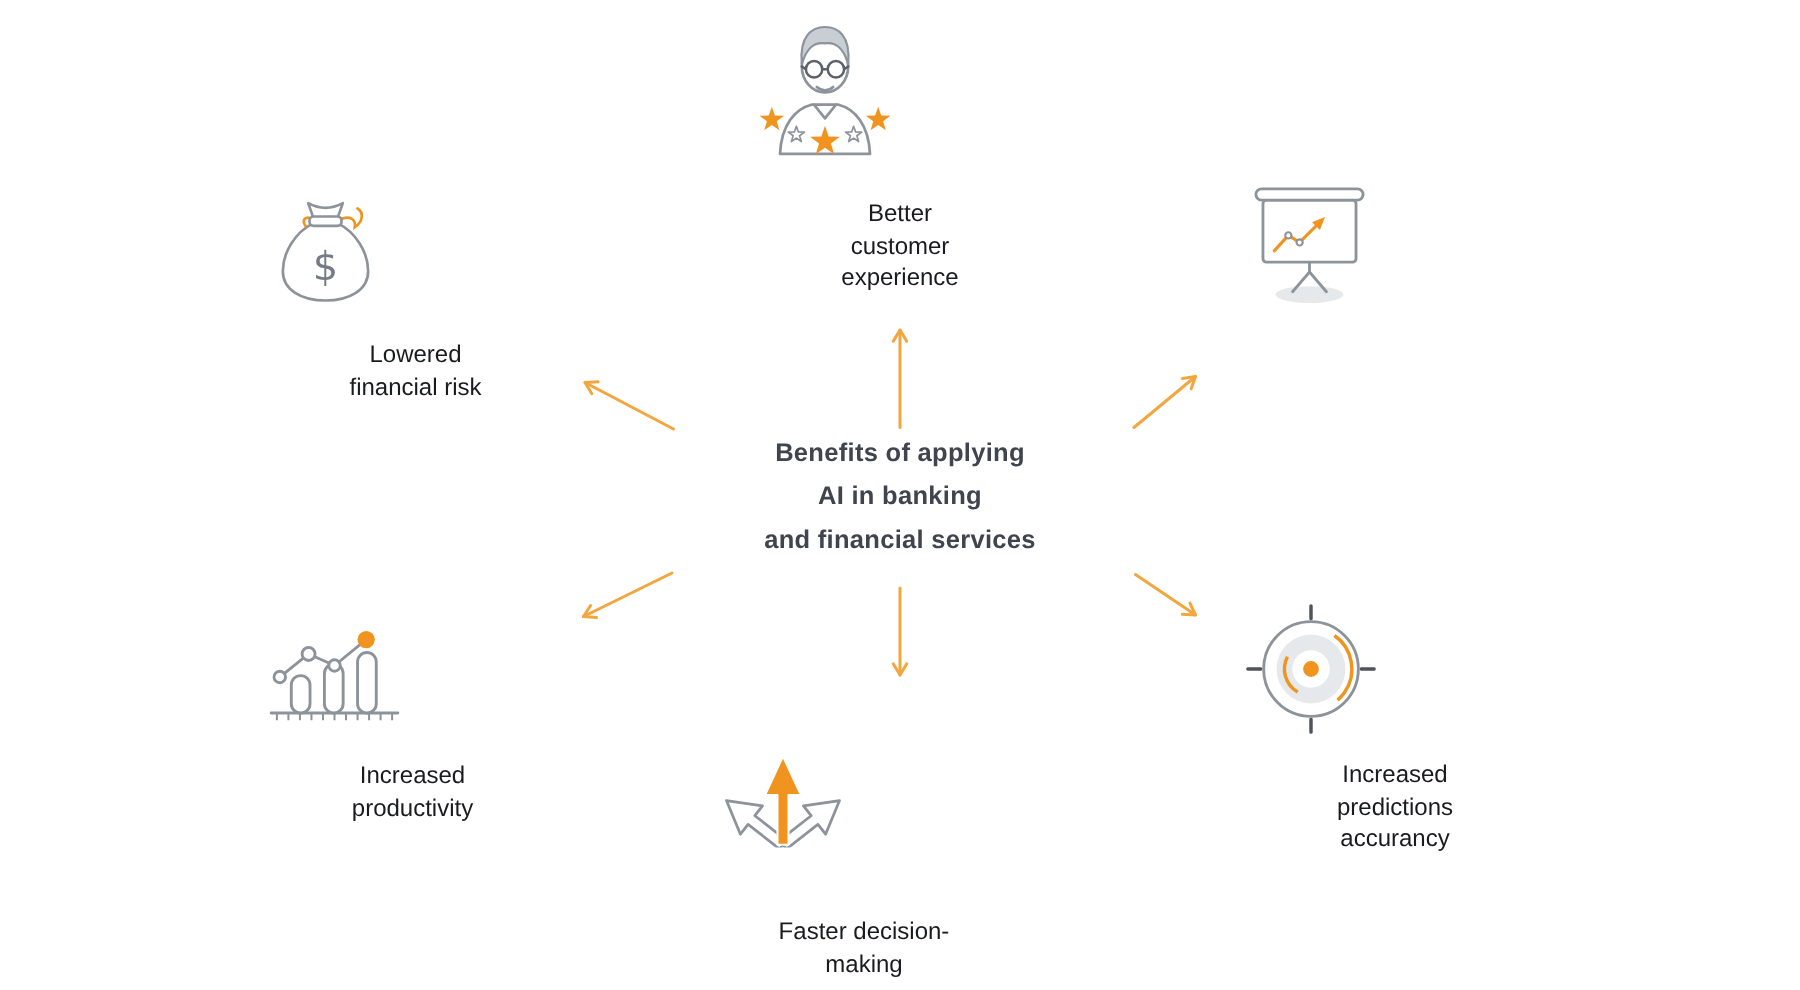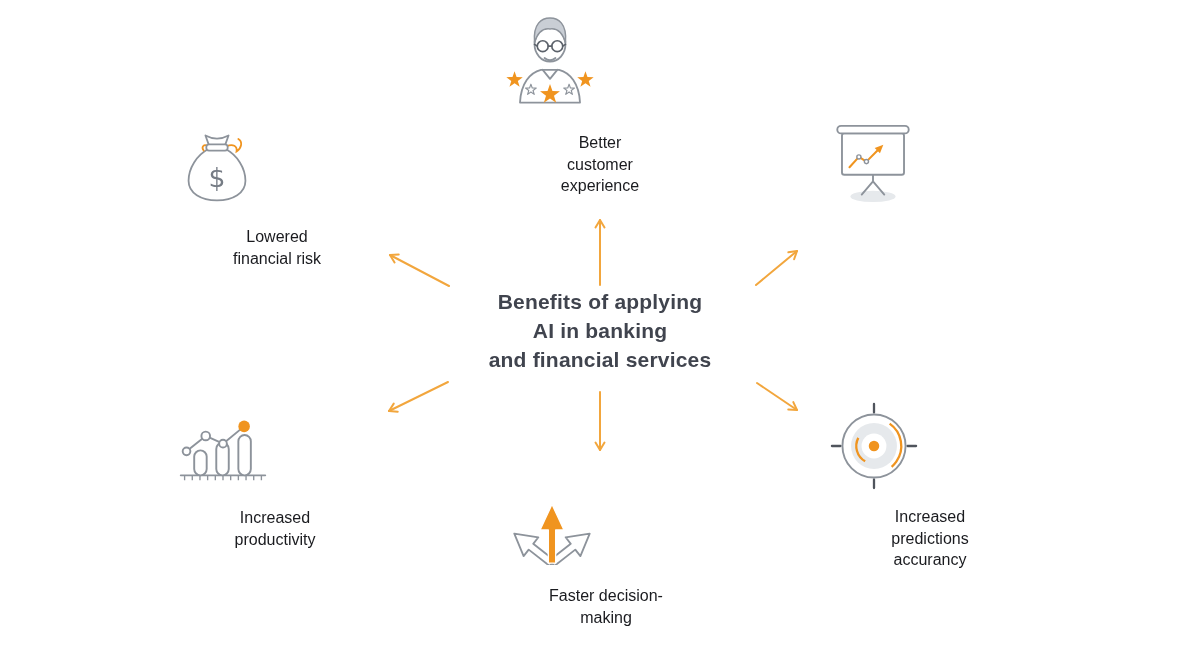--- a/index.html
+++ b/index.html
@@ -5,21 +5,21 @@
   * { margin:0; padding:0; box-sizing:border-box; }
   html,body { background:#fff; }
   body { font-family:"Liberation Sans", sans-serif; }
   .canvas { position:relative; width:1200px; height:660px; margin:0 auto; background:var(--background,#ffffff); overflow:hidden; }
 
   .arrows { position:absolute; left:0; top:0; width:1200px; height:660px; pointer-events:none; }
   .arrow-stroke { fill:none; stroke:var(--arrow,#f2a63d); stroke-width:2; stroke-linecap:round; stroke-linejoin:round; }
 
   .title {
     position:absolute; left:400px; top:287px; width:400px;
-    text-align:center; font-size:21px; font-weight:bold; line-height:29px;
+    text-align:center; font-size:17px; font-weight:bold; line-height:29px;
     color:var(--title-text,#40444e); white-space:pre-line; letter-spacing:.2px;
   }
 
   .benefit { position:absolute; width:200px; display:flex; flex-direction:column; }
   .benefit .label {
     margin-top:var(--gap,24px); text-align:center; font-size:16px; line-height:21.5px;
     color:var(--label-text,#1a1b1f); white-space:pre-line;
   }
 
   
@@ -132,21 +132,21 @@
       <polyline class="stroke-line" points="12,45 32,29 50,37 72,19"></polyline>
       <circle class="dot" cx="12" cy="45" r="4"></circle>
       <circle class="dot" cx="32" cy="29" r="4.5"></circle>
       <circle class="dot" cx="50" cy="37" r="4"></circle>
       <circle class="dot-accent" cx="72" cy="19" r="6"></circle>
     </svg>
     <div class="label">Increased
 productivity</div>
   </div>
 
-  <div class="benefit" style="left:506px; top:484px; --gap:20px;">
+  <div class="benefit" style="left:476px; top:484px;gap:26px; --gap:20px;">
     <svg width="92" height="81" viewBox="0 0 100 88" aria-hidden="true">
       <defs>
         <path id="side-arrow" d="M46,86 L46,57 L37,57 L50,34 L63,57 L54,57 L54,86 Z"></path>
       </defs>
       <use href="#side-arrow" class="block-white" transform="rotate(-52 50 86)"></use>
       <use href="#side-arrow" class="block-white" transform="rotate(52 50 86)"></use>
       <path class="block-accent" d="M46,86 L46,50 L37,50 L50,22 L63,50 L54,50 L54,86 Z"></path>
     </svg>
     <div class="label">Faster decision-
 making</div>

